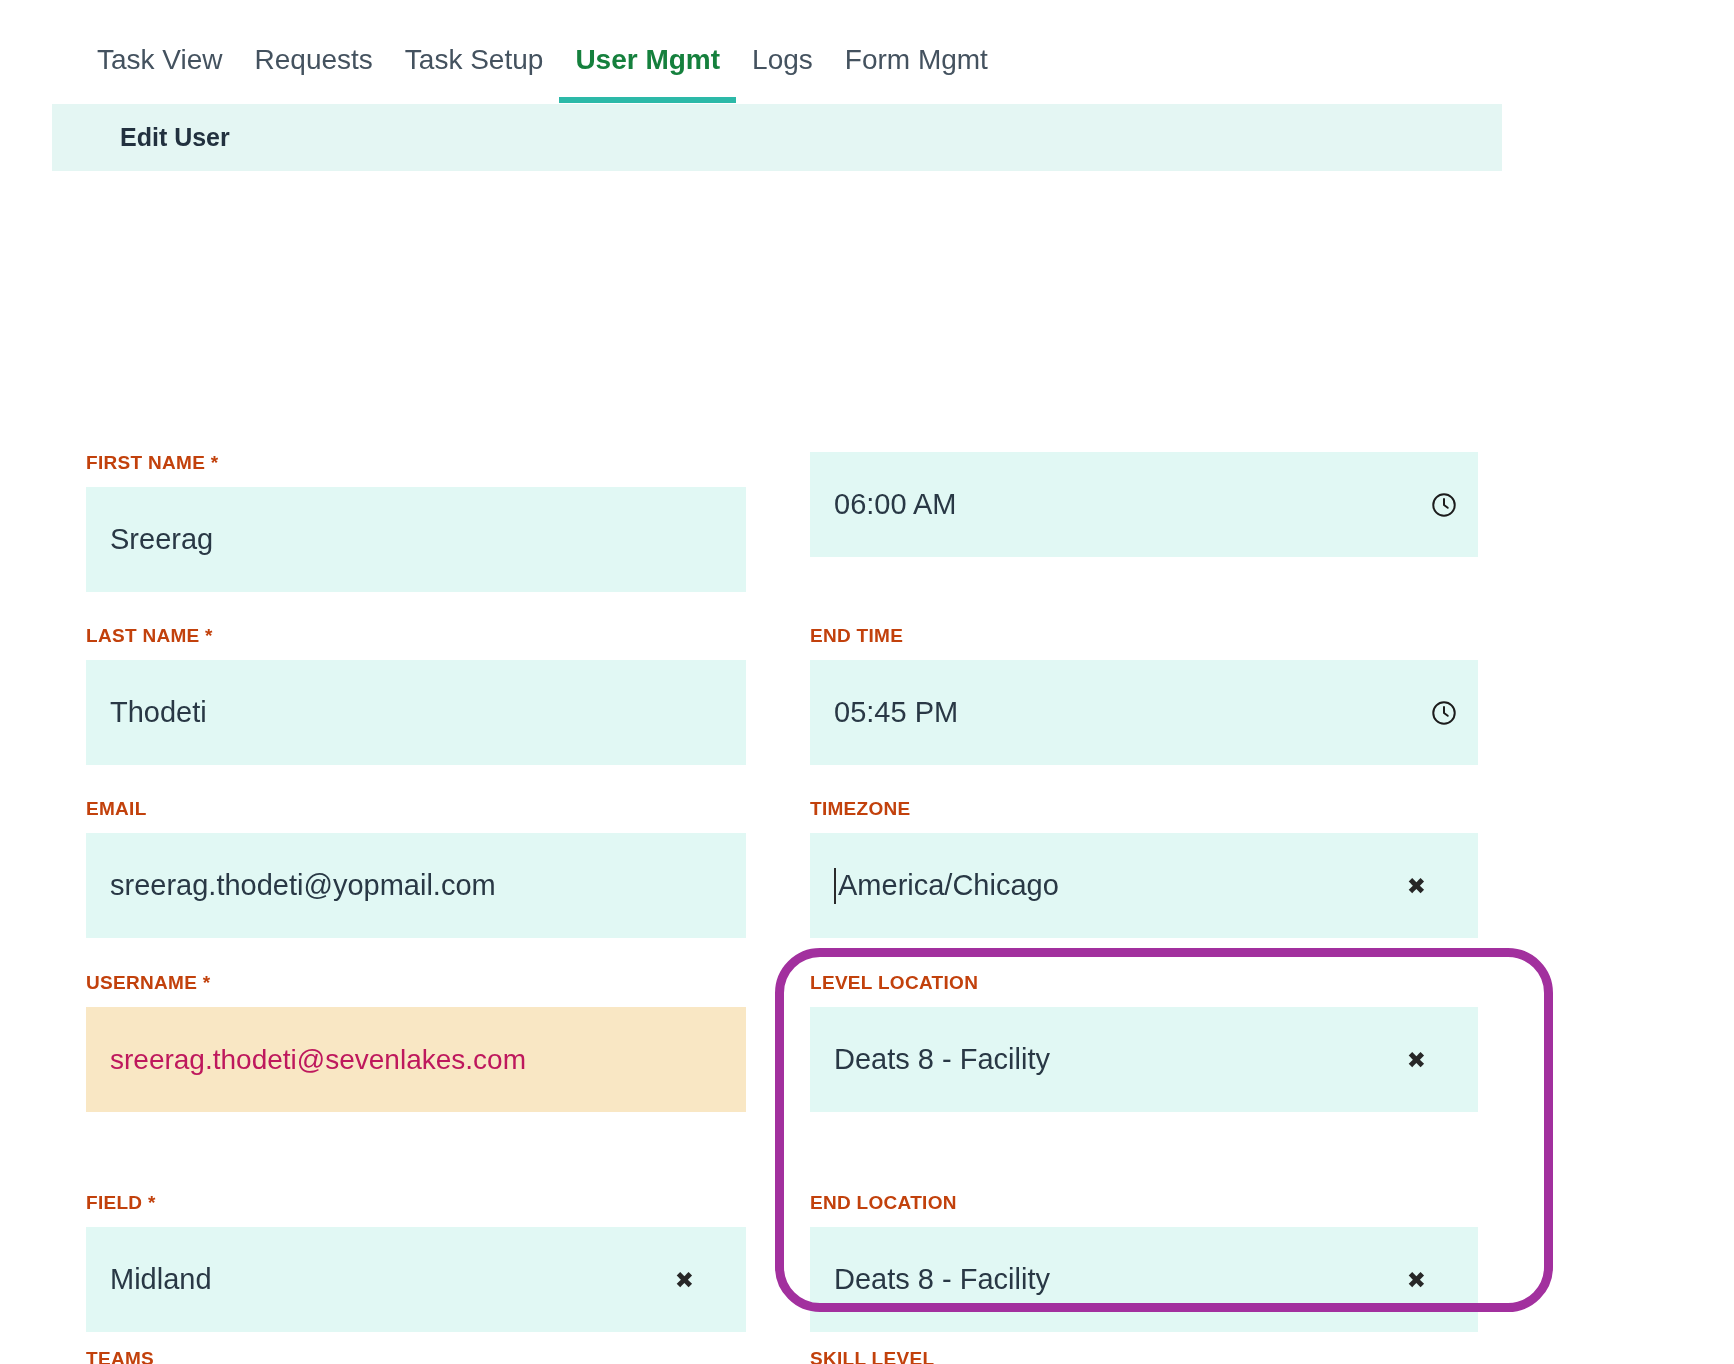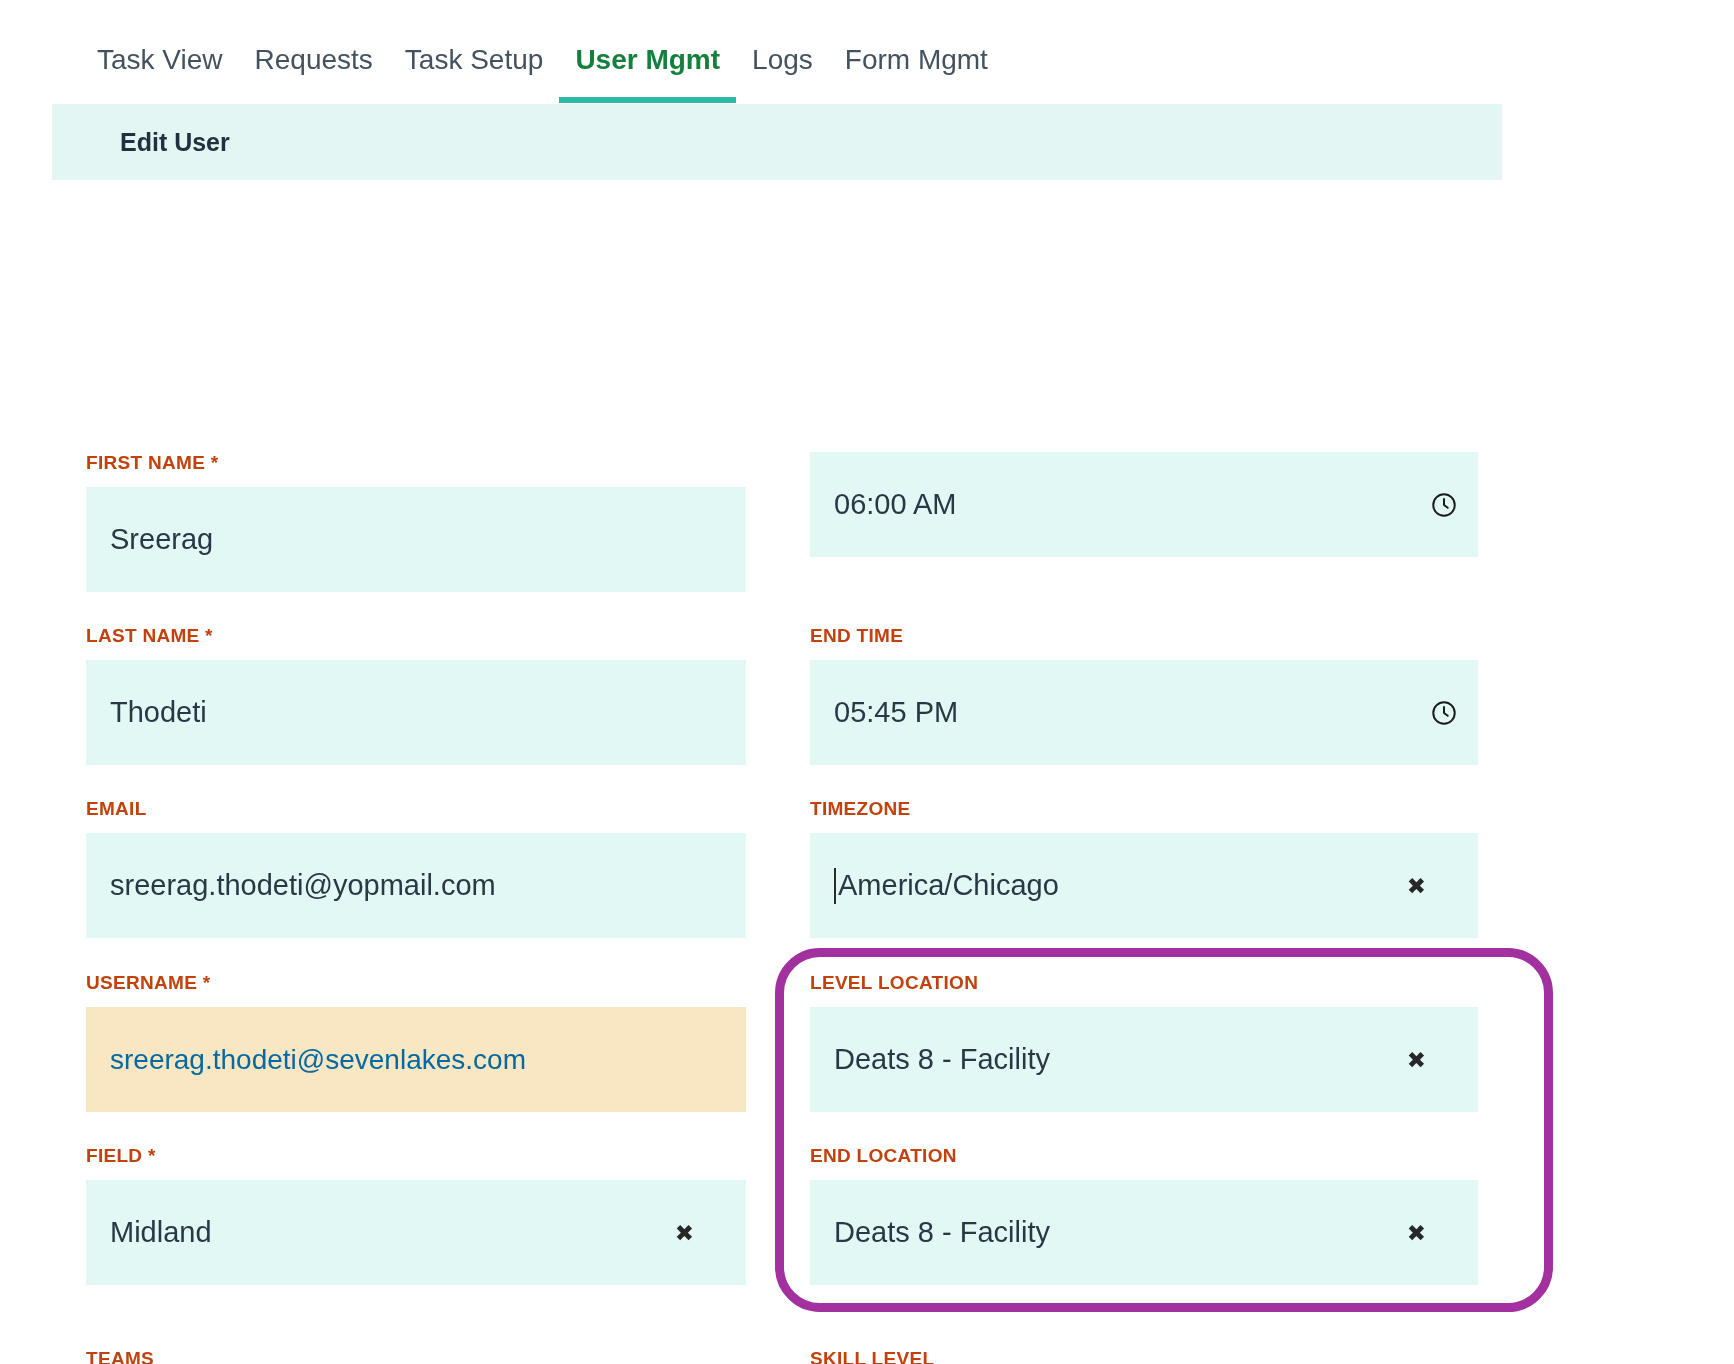--- a/index.html
+++ b/index.html
@@ -16,42 +16,42 @@
     white-space:nowrap; cursor:pointer;
   }
   .tab.active {
     color:#15803d; font-weight:bold;
     padding:0 16px 21px 16px; margin:0 -16px;
     border-bottom:6px solid #2cb9a8;
   }
 
   
   .banner {
-    position:absolute; top:104px; left:52px; width:1450px; height:76px;
+    position:absolute; top:104px; left:52px; width:1450px; height:67px;
     background:#e4f6f3; display:flex; align-items:center; padding-left:68px;
   }
   .banner-title { font-size:25px; font-weight:bold; color:#22313f; }
 
   
   .field { position:absolute; }
   .col-left  { left:86px;  width:660px; }
   .col-right { left:810px; width:668px; }
   .r1 { top:452px; } .r2 { top:625px; } .r3 { top:798px; }
-  .r4 { top:972px; } .r5 { top:1145px; } .r6 { top:1348px; }
+  .r4 { top:972px; } .r5 { top:1192px; } .r6 { top:1348px; }
 
   .field label {
     display:block; font-size:19px; font-weight:bold; color:#c2410c;
     letter-spacing:.3px; margin-bottom:13px;
   }
   .input {
     position:relative; height:105px; background:#e1f8f4;
     display:flex; align-items:center; padding:0 84px 0 24px;
     font-size:29px; color:#293845; cursor:text;
   }
-  .input.disabled { background:#f9e7c4; color:#0369a1; font-size:28px; cursor:default; }
+  .input.disabled { background:#f9e7c4; color:#be185d; font-size:28px; cursor:default; }
 
   .clear-icon {
     position:absolute; right:52px; top:50%; transform:translateY(-50%);
     font-size:23px; color:#272727; cursor:pointer; line-height:1;
   }
   .clock-icon {
     position:absolute; right:20px; top:50%; transform:translateY(-50%);
     width:28px; height:28px; cursor:pointer;
   }
   .caret { width:0; height:36px; border-left:2px solid #2b2b2b; margin-right:2px; }

